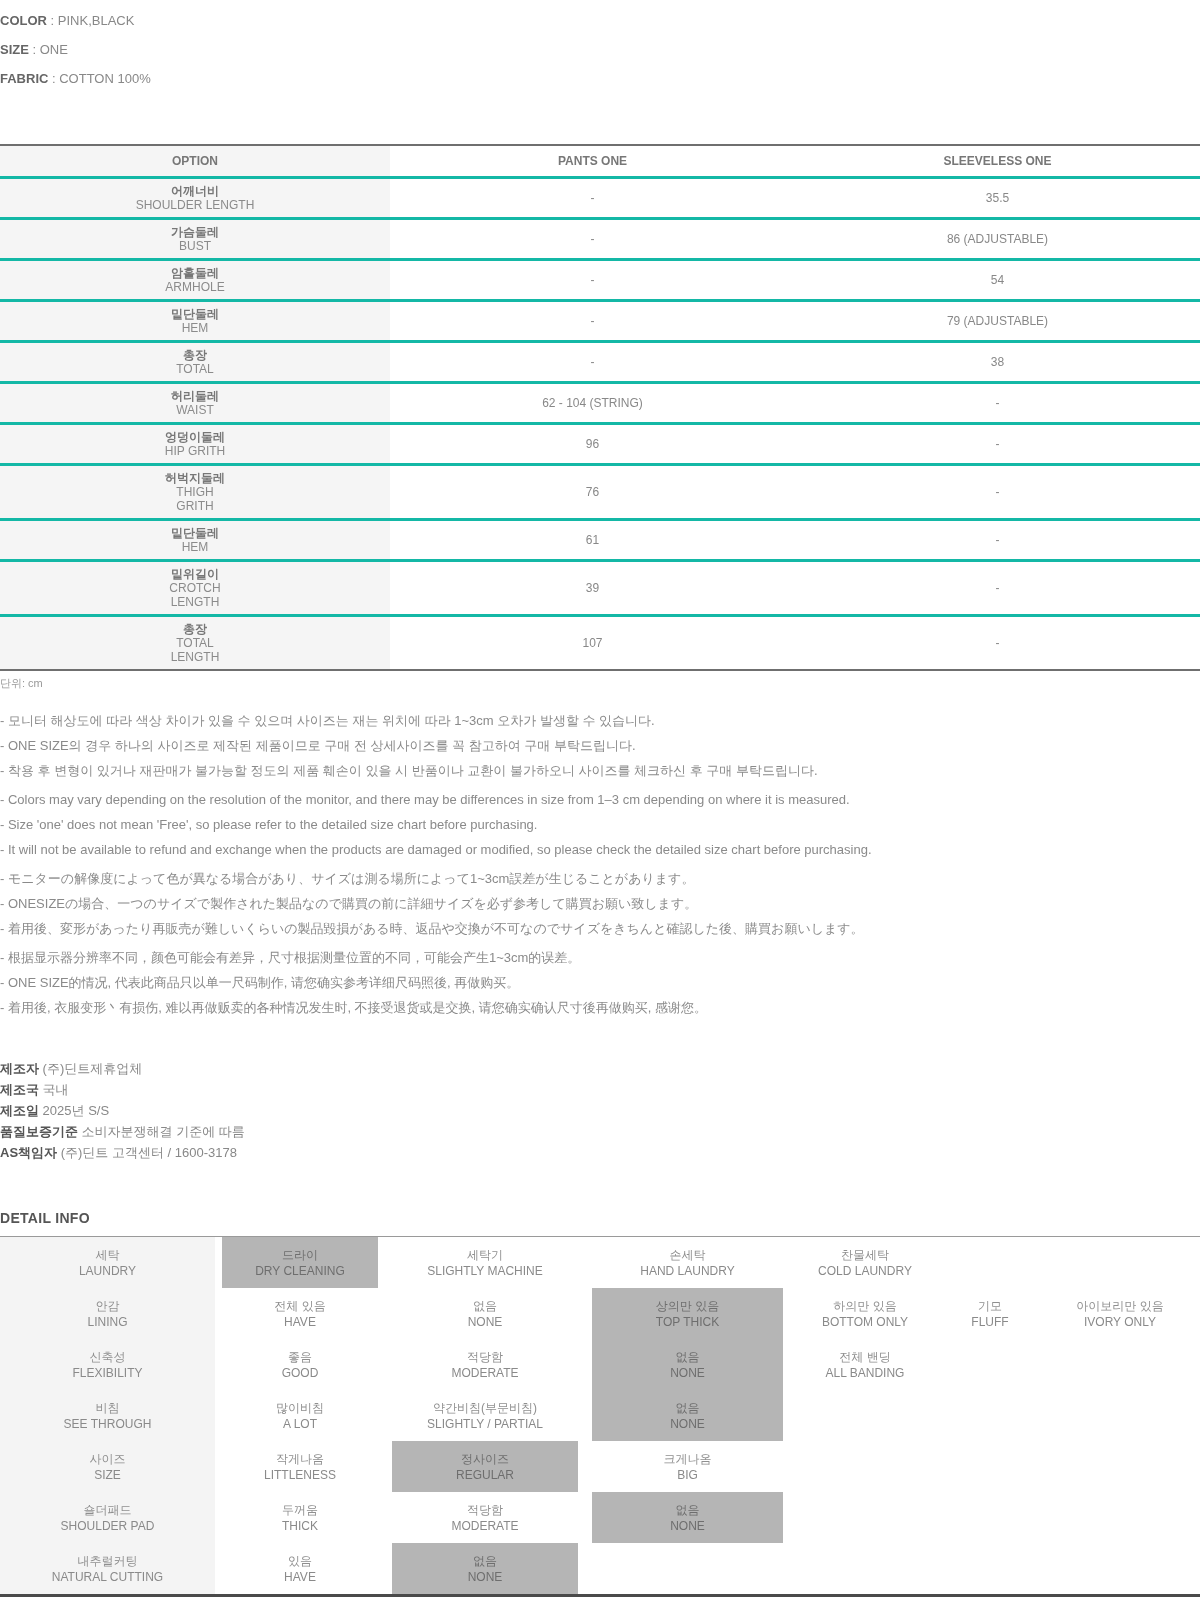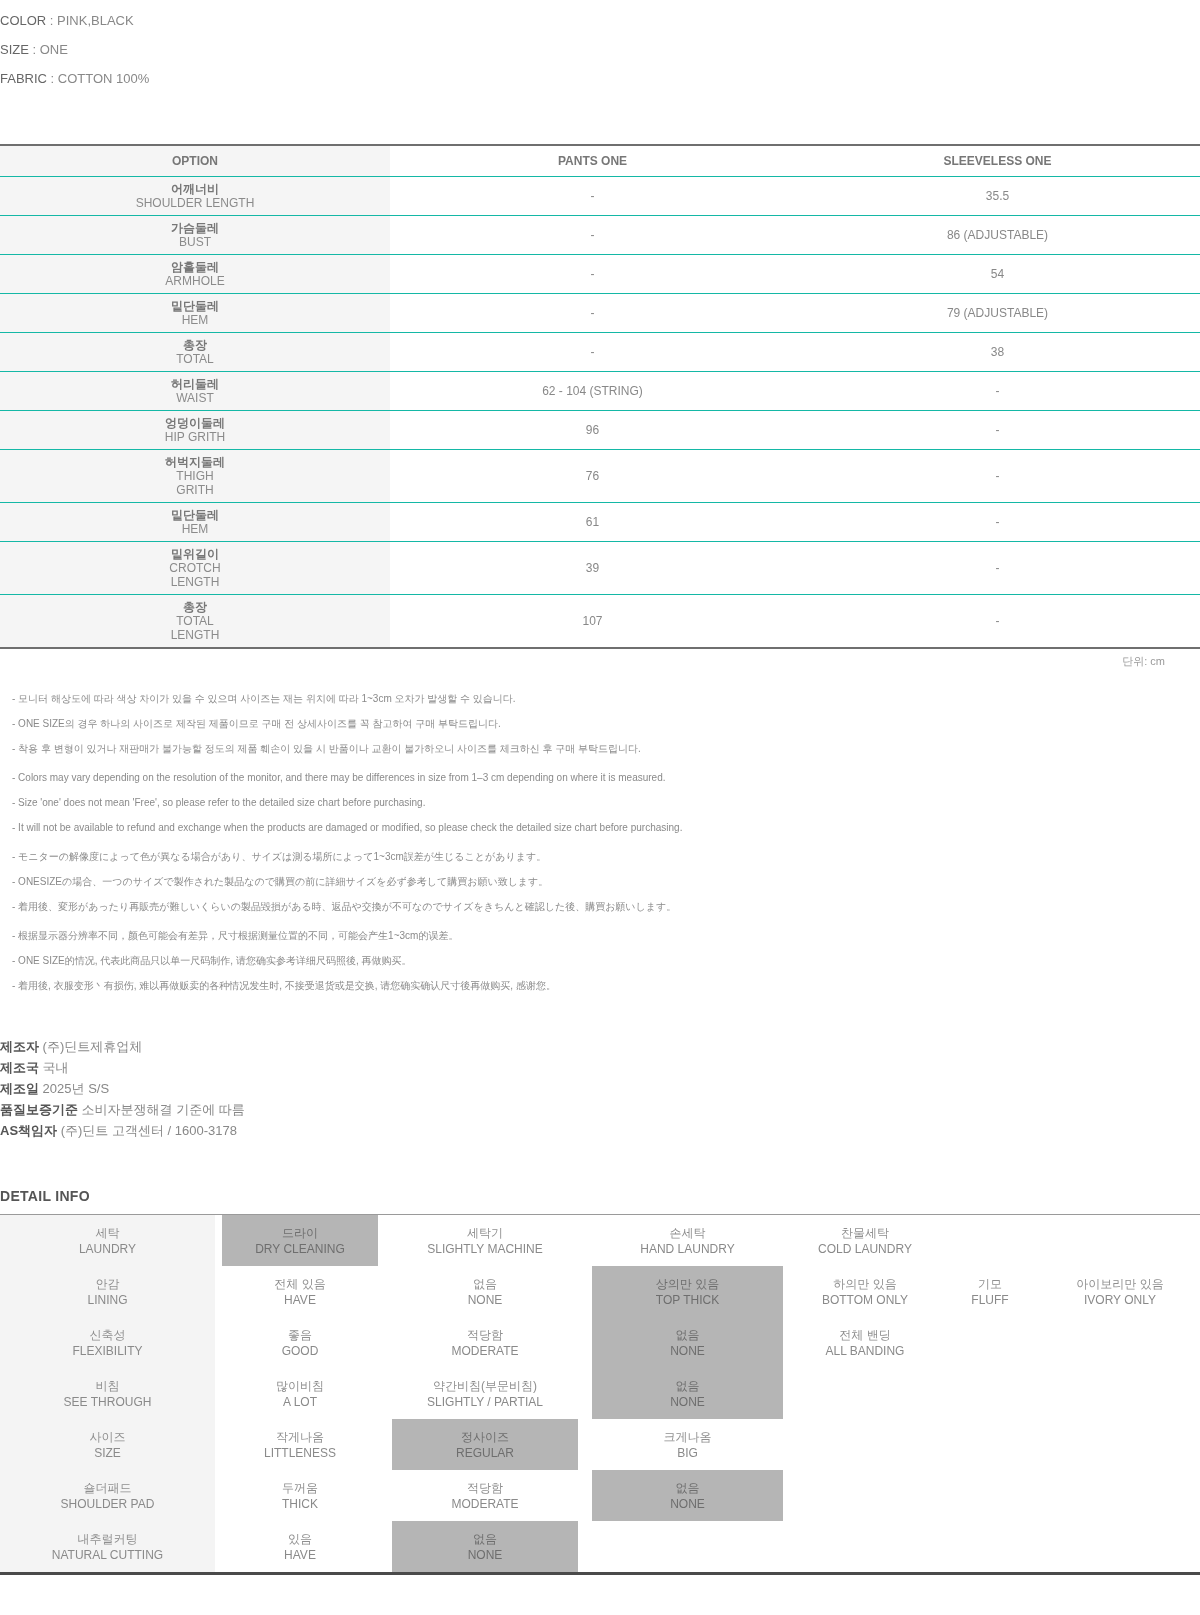--- a/index.html
+++ b/index.html
@@ -2,39 +2,39 @@
 <html><head>
 <meta charset="utf-8">
 <style>
   html,body{margin:0;padding:0;background:#fff;}
   body{width:1200px;font-family:"Liberation Sans","DejaVu Sans",sans-serif;color:#888;}
   .page{width:1200px;min-height:1615px;}
 
   
   .top-specs{padding-top:6px;}
   .spec-line{height:29px;line-height:29px;font-size:13px;color:#888;}
-  .spec-line b{color:#666;font-weight:normal;}
+  .spec-line b{color:#666;font-weight:bold;}
 
   
   table.size-table{width:1200px;table-layout:fixed;border-collapse:collapse;margin-top:51px;
     border-top:2px solid #6f6f6f;border-bottom:2px solid #6f6f6f;}
-  table.size-table tr{border-bottom:1px solid #14b8a6;}
+  table.size-table tr{border-bottom:3px solid #14b8a6;}
   table.size-table tr:last-child{border-bottom:none;}
   table.size-table th{height:28px;font-size:12px;font-weight:bold;color:#777;text-align:center;vertical-align:middle;}
   table.size-table td{font-size:12px;color:#888;text-align:center;vertical-align:middle;padding:5px 0;}
   td.opt-cell{background:#f5f5f5;}
   td.opt-cell .kr{font-weight:bold;color:#777;line-height:14px;}
   td.opt-cell .en{color:#8b8b8b;line-height:14px;white-space:pre-line;}
   th.opt-head{background:#f5f5f5;}
-  .unit{font-size:11px;color:#999;text-align:right;padding:5px 35px 0 12px;height:16px;}
+  .unit{font-size:11px;color:#999;padding:5px 35px 0 0;height:16px;}
 
   
   .h-title{margin-top:36px;font-size:14px;font-weight:bold;color:#555;letter-spacing:.3px;height:17px;line-height:17px;}
   .notice{margin-top:16px;}
-  .notice p{margin:0 0 4px 0;font-size:10px;line-height:25px;color:#8a8a8a;white-space:pre-line;padding-left:12px;}
+  .notice p{margin:0 0 4px 0;font-size:13px;line-height:25px;color:#8a8a8a;white-space:pre-line;}
 
   
   .maker{margin-top:38px;}
   .maker-line{font-size:13px;line-height:21px;color:#888;}
   .maker-line b{color:#555;font-weight:bold;}
 
   
   .detail-title{margin-top:47px;}
   table.detail-table{width:1200px;table-layout:fixed;border-collapse:collapse;margin-top:9px;
     border-top:1px solid #9a9a9a;border-bottom:3px solid #4a4a4a;}

